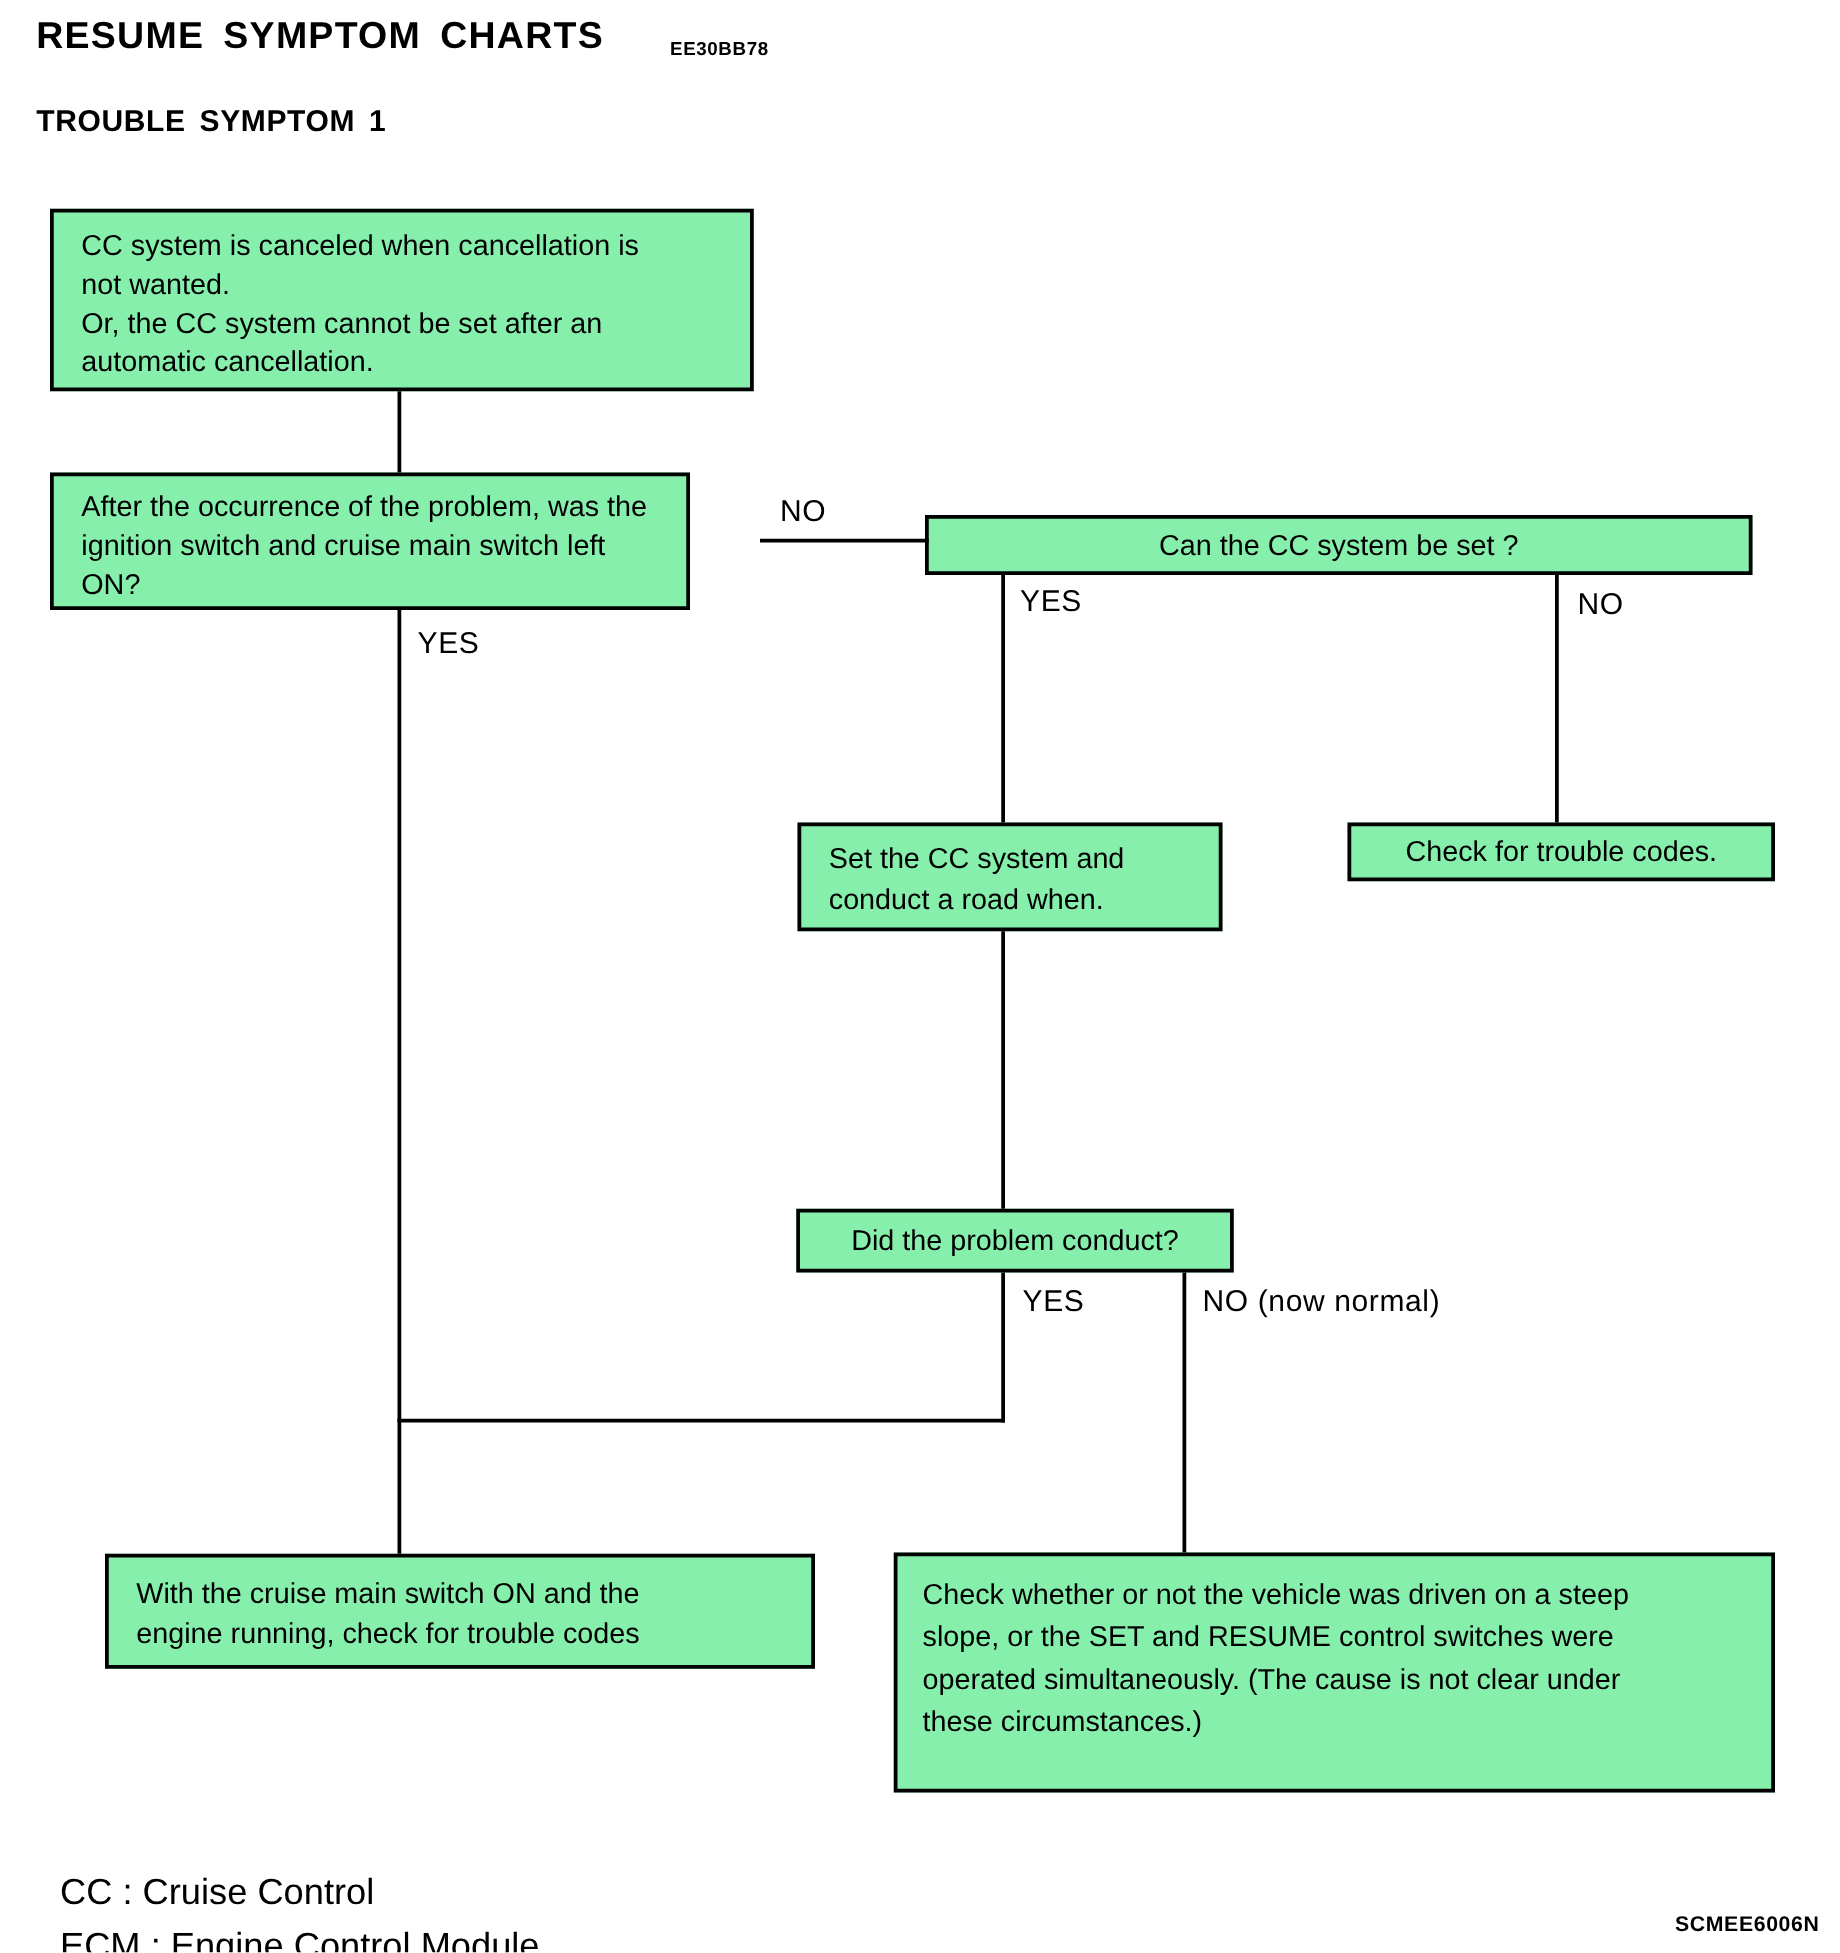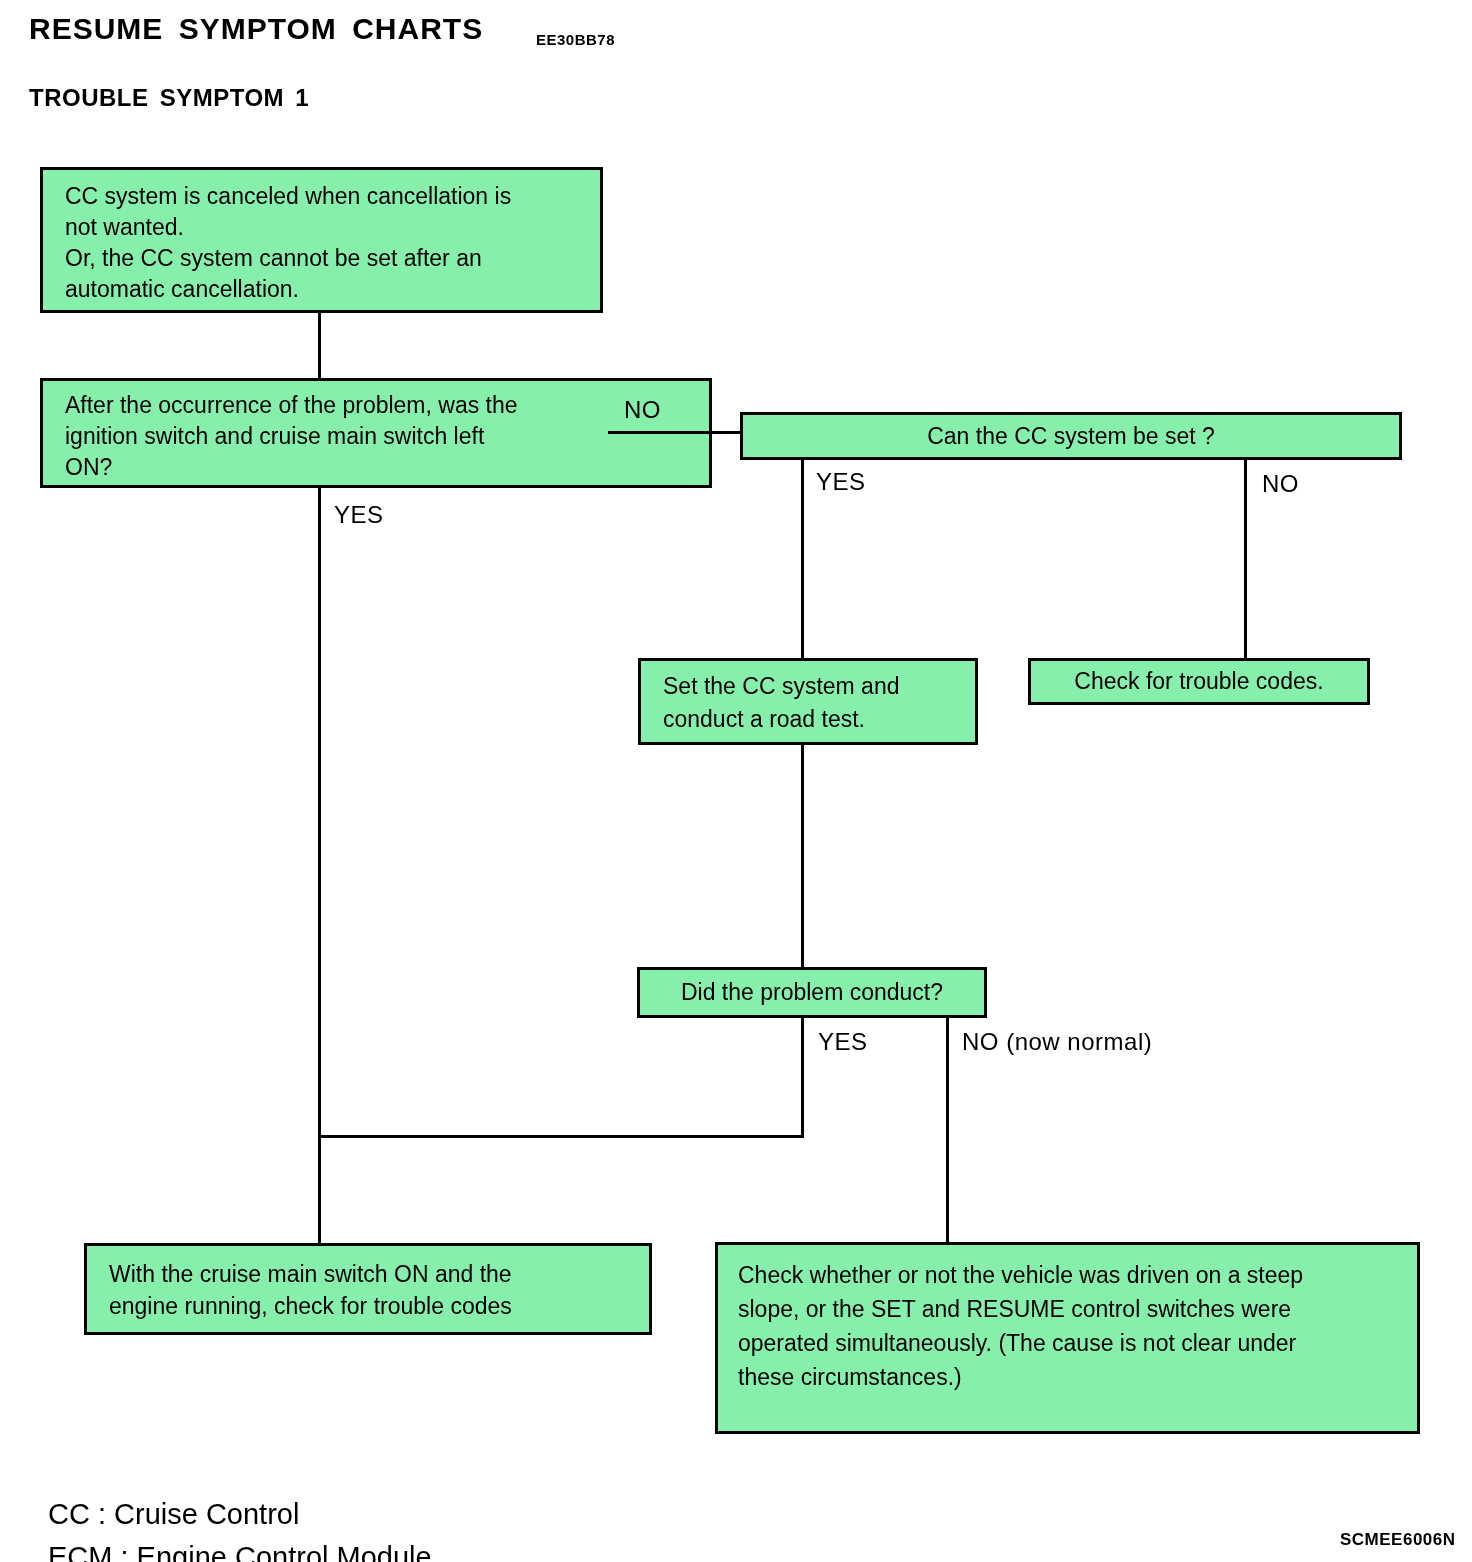--- a/index.html
+++ b/index.html
@@ -29,24 +29,24 @@
     border:3px solid #000;background:#86efac;
     font-size:23px;line-height:31px;
     white-space:pre-line;
     box-sizing:border-box;
   }
   .node.center{
     display:flex;align-items:center;justify-content:center;
     white-space:nowrap;padding:0;
   }
   #b1{left:40px;top:167px;width:563px;height:146px;padding:11px 10px 0 22px;}
-  #b2{left:40px;top:378px;width:672px;height:110px;padding:9px 10px 0 22px;}
+  #b2{left:40px;top:378px;width:512px;height:110px;padding:9px 10px 0 22px;}
   #b3{left:740px;top:412px;width:662px;height:48px;}
   #b4{left:638px;top:658px;width:340px;height:87px;padding:9px 0 0 22px;line-height:33px;}
-  #b5{left:1028px;top:658px;width:342px;height:47px;}
+  #b5{left:1078px;top:658px;width:342px;height:47px;}
   #b6{left:637px;top:967px;width:350px;height:51px;}
   #b7{left:40px;top:1243px;width:568px;height:92px;padding:12px 0 0 22px;line-height:32px;margin-left:44px;}
   #b8{left:715px;top:1242px;width:705px;height:192px;padding:13px 0 0 20px;line-height:34px;}
   .line{position:absolute;background:#000;}
   #l1{left:318px;top:313px;width:3px;height:65px;}
   #l2{left:318px;top:488px;width:3px;height:755px;}
   #l3{left:608px;top:431px;width:135px;height:3px;}
   #l4{left:801px;top:460px;width:3px;height:198px;}
   #l5{left:1244px;top:460px;width:3px;height:198px;}
   #l6{left:801px;top:745px;width:3px;height:222px;}
@@ -82,21 +82,21 @@
 
   <div class="node" id="b1">CC system is canceled when cancellation is
 not wanted.
 Or, the CC system cannot be set after an
 automatic cancellation.</div>
   <div class="node" id="b2">After the occurrence of the problem, was the
 ignition switch and cruise main switch left
 ON?</div>
   <div class="node center" id="b3">Can the CC system be set ?</div>
   <div class="node" id="b4">Set the CC system and
-conduct a road test.</div>
+conduct a road when.</div>
   <div class="node center" id="b5">Check for trouble codes.</div>
   <div class="node center" id="b6">Did the problem conduct?</div>
   <div class="node" id="b7">With the cruise main switch ON and the
 engine running, check for trouble codes</div>
   <div class="node" id="b8">Check whether or not the vehicle was driven on a steep
 slope, or the SET and RESUME control switches were
 operated simultaneously. (The cause is not clear under
 these circumstances.)</div>
 
   <div class="line" id="l1"></div>

